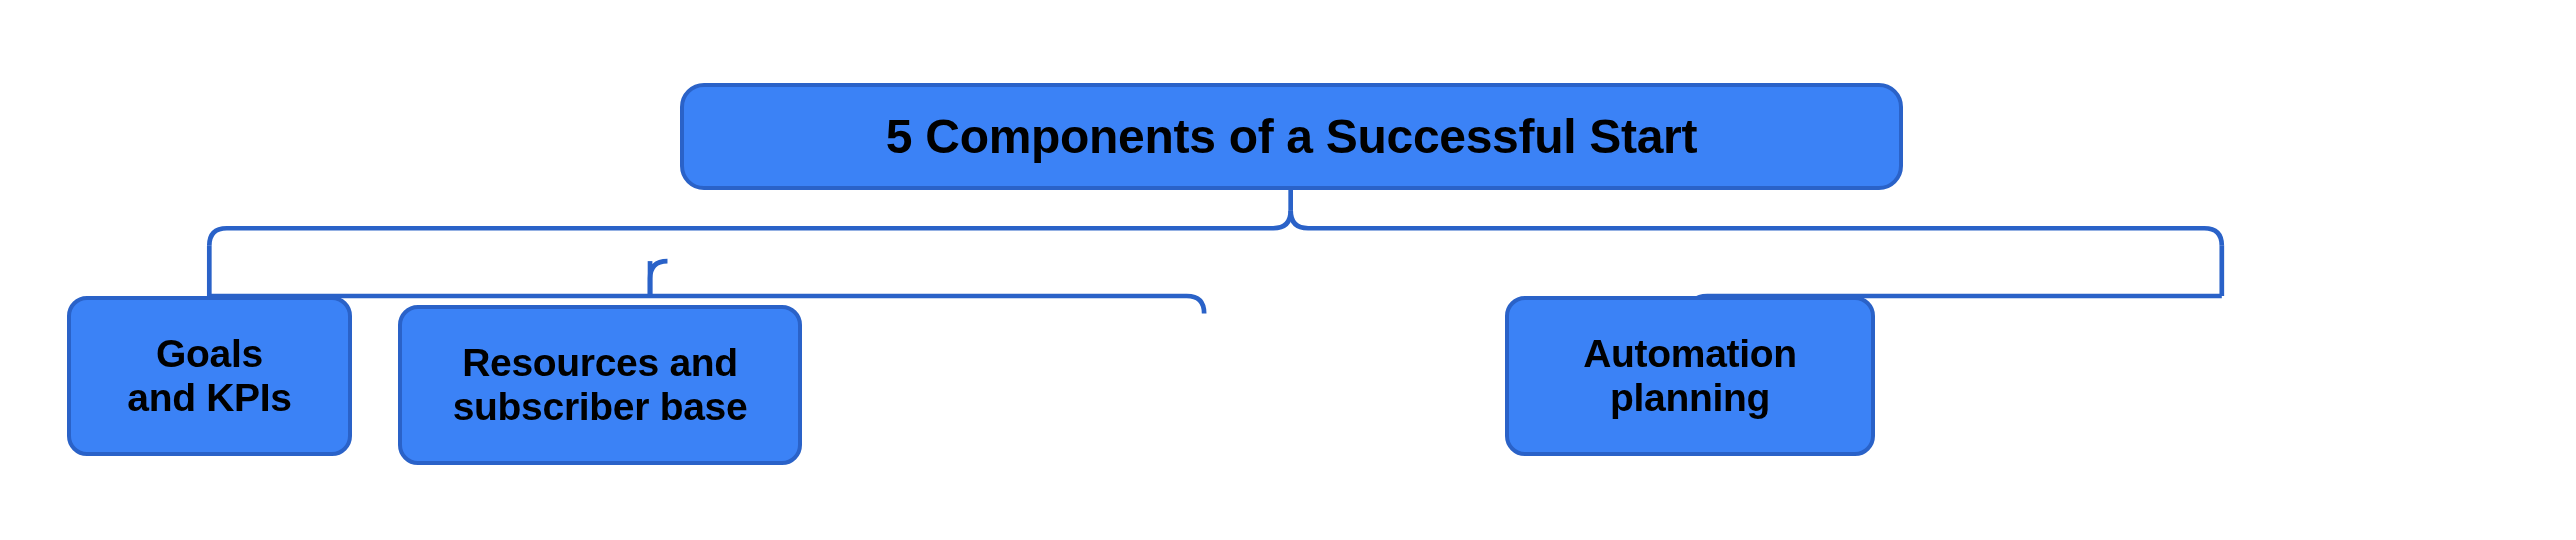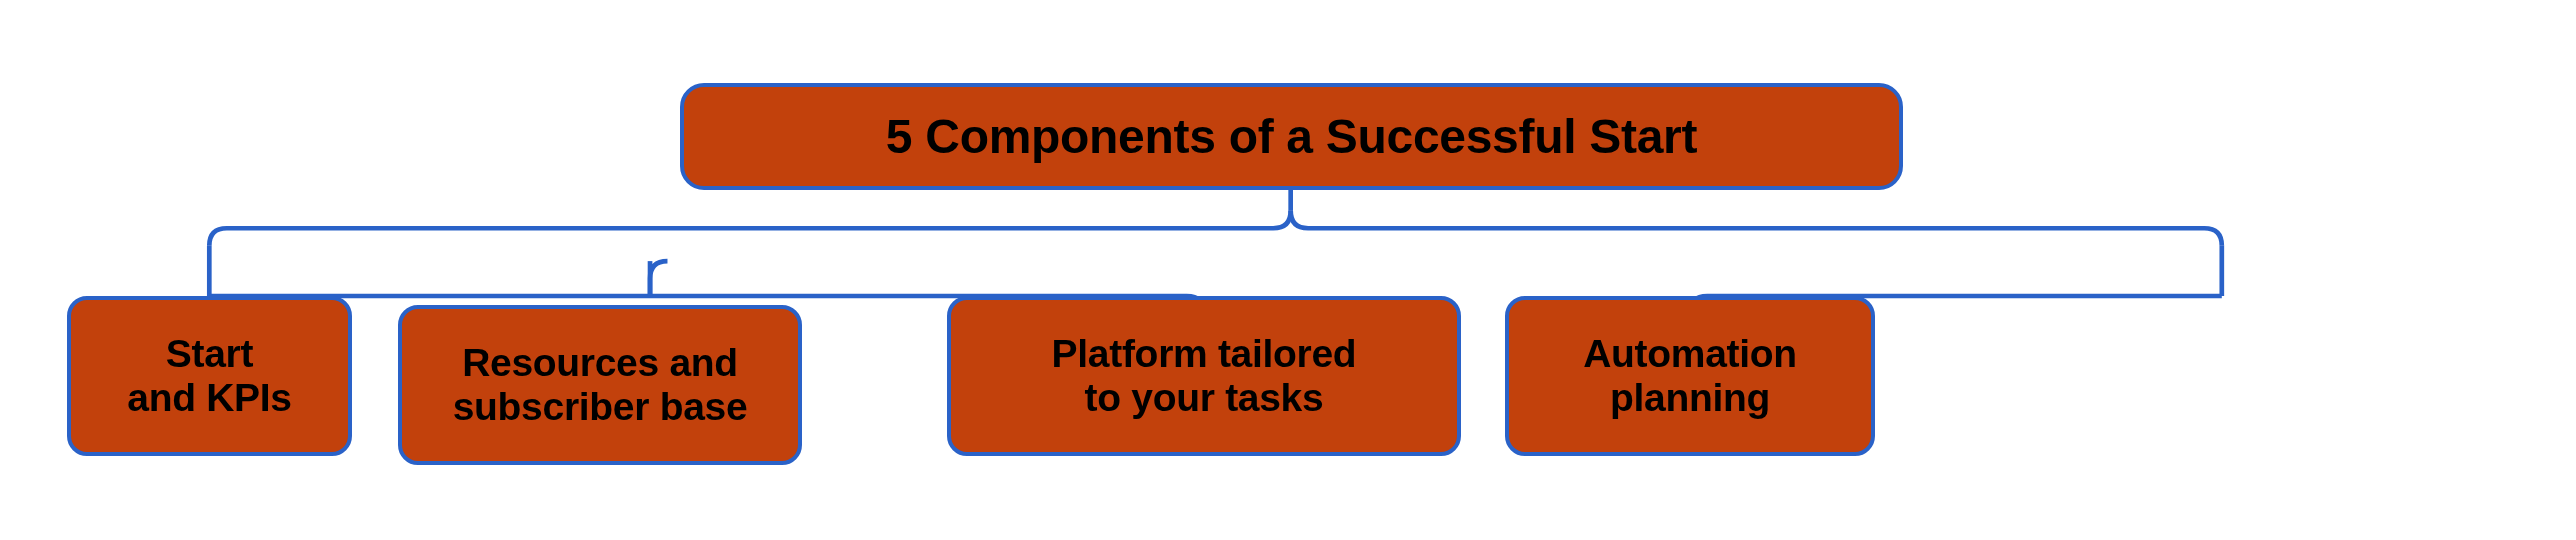--- a/index.html
+++ b/index.html
@@ -24,21 +24,21 @@
     position: absolute;
     left: 0;
     top: 0;
     width: 2576px;
     height: 541px;
     pointer-events: none;
   }
   .node {
     position: absolute;
     box-sizing: border-box;
-    background: #c2410c;
+    background: #3b82f6;
     border: 4px solid #2a62c8;
     border-radius: 23px;
     display: flex;
     align-items: center;
     justify-content: center;
     text-align: center;
     color: #000000;
     font-weight: bold;
     line-height: 1.12;
     white-space: pre-line;
@@ -83,33 +83,29 @@
       <path d="M 1795 441 L 1795 441"></path>
       <path d="M 2519 441 L 2519 441"></path>
     </g>
   </svg>
 
   <div class="node root" style="left:680px; top:83px; width:1223px; height:107px;">
     <span class="node-label">5 Components of a Successful Start</span>
   </div>
 
   <div class="node child" style="left:67px; top:296px; width:285px; height:160px;">
-    <span class="node-label">Start
+    <span class="node-label">Goals
 and KPIs</span>
   </div>
 
   <div class="node child" style="left:398px; top:305px; width:404px; height:160px;">
     <span class="node-label">Resources and
 subscriber base</span>
   </div>
 
-  <div class="node child" style="left:947px; top:296px; width:514px; height:160px;">
-    <span class="node-label">Platform tailored
-to your tasks</span>
-  </div>
 
   <div class="node child" style="left:1505px; top:296px; width:370px; height:160px;text-align:center;">
     <span class="node-label">Automation
 planning</span>
   </div>
 
 
 </div>
 
 

